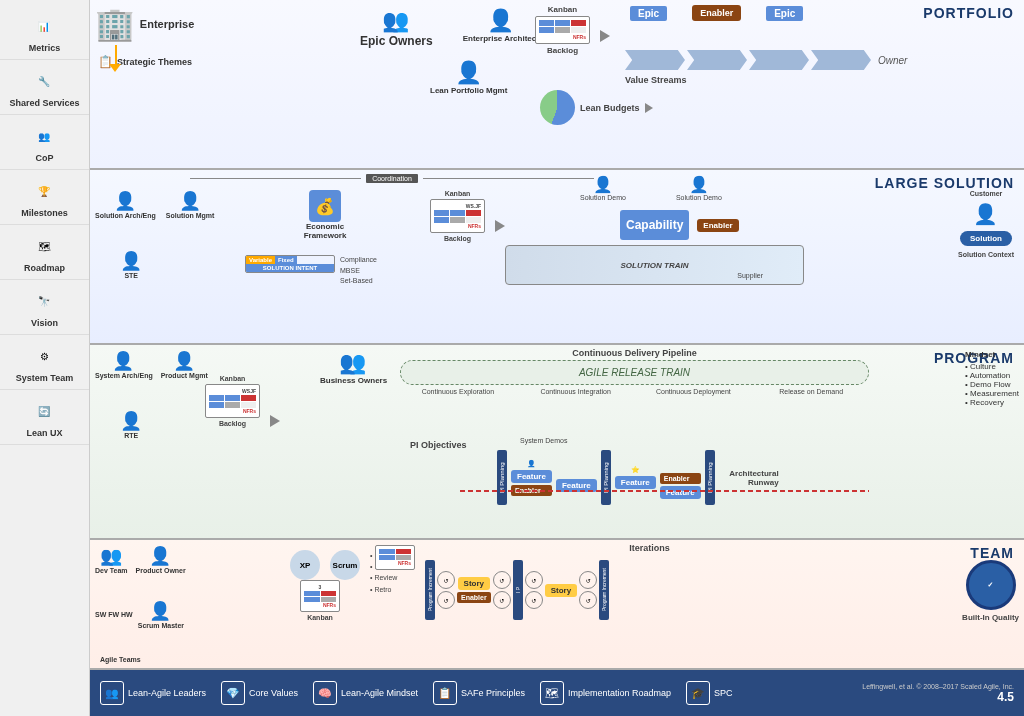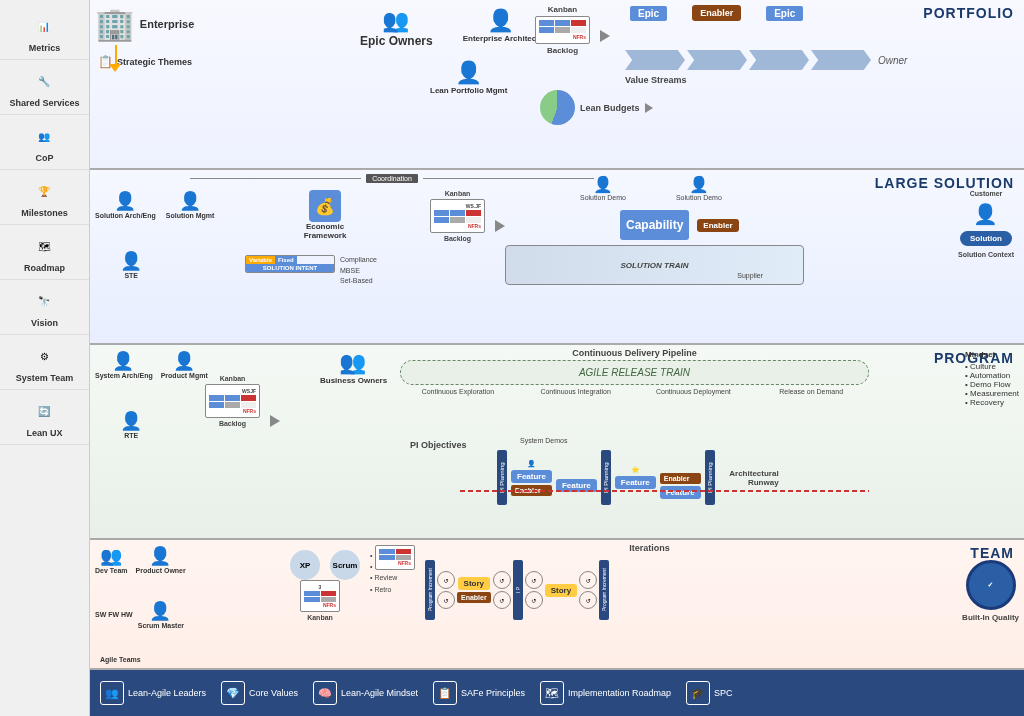--- a/index.html
+++ b/index.html
@@ -643,16 +643,20 @@
       </div>
       <div class="footer-item">
         <div class="footer-icon">🗺</div>
         <span>Implementation Roadmap</span>
       </div>
       <div class="footer-item">
         <div class="footer-icon">🎓</div>
         <span>SPC</span>
       </div>
       <div style="flex:1;"></div>
+      <div style="color:#ccc;font-size:7px;text-align:right;">
+        <div>Leffingwell, et al. © 2008–2017 Scaled Agile, Inc.</div>
+        <div style="font-size:12px;font-weight:bold;color:white;">4.5</div>
+      </div>
     </div>
 
   </div>
 </div>
 
 </body></html>

